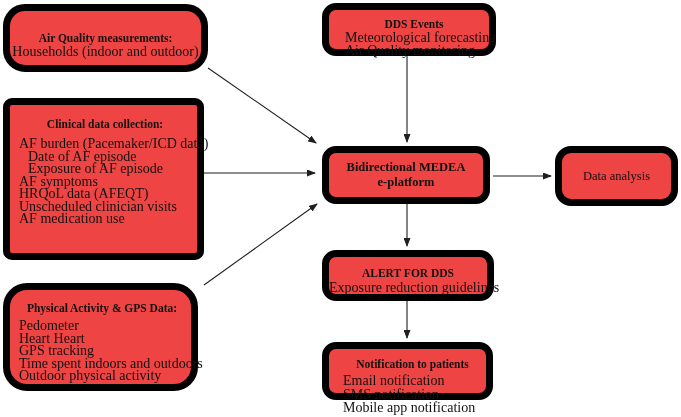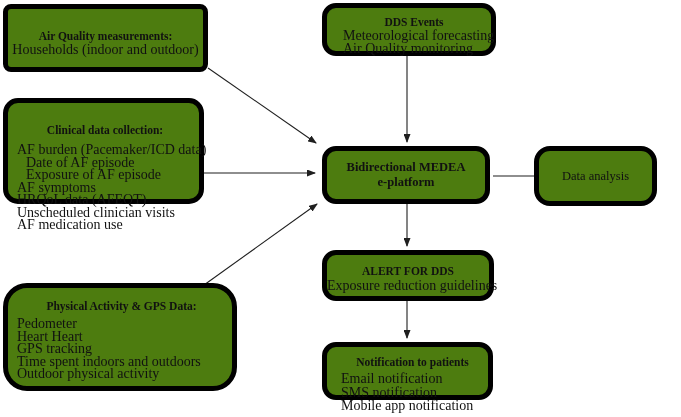--- a/index.html
+++ b/index.html
@@ -13,52 +13,52 @@
     overflow: hidden;
   }
   .arrows {
     position: absolute;
     left: 0; top: 0;
     width: 681px; height: 417px;
     pointer-events: none;
   }
   .box {
     position: absolute;
-    background: #4d7c0f;
-    border: 5px solid #000000;
+    background: #ef4444;
+    border: 7px solid #000000;
     box-sizing: border-box;
   }
   .box .title {
     font-weight: bold;
     text-align: center;
     font-size: 11.5px;
     line-height: 14px;
   }
   .box .line {
     font-size: 14px;
     line-height: 12.5px;
     white-space: nowrap;
   }
   .indent { padding-left: 9px; }
 
   
   .air-box {
     left: 3px; top: 4px; width: 205px; height: 68px;
-    border-radius: 8px; padding-top: 20px;
+    border-radius: 22px; padding-top: 20px;
   }
   .air-box .line { text-align: center; margin-top: 1px; }
 
   .clinical-box {
-    left: 3px; top: 98px; width: 201px; height: 106px;
-    border-radius: 15px; padding: 20px 6px 0 9px;
+    left: 3px; top: 98px; width: 201px; height: 162px;
+    border-radius: 9px; padding: 12px 6px 0 9px;
   }
   .clinical-box .title { margin-bottom: 7px; }
 
   .physical-box {
-    left: 3px; top: 283px; width: 234px; height: 108px;
+    left: 3px; top: 283px; width: 195px; height: 108px;
     border-radius: 24px; padding: 11px 6px 0 9px;
   }
   .physical-box .title { margin-bottom: 5px; }
 
   
   .dds-box {
     left: 322px; top: 3px; width: 174px; height: 53px;
     border-radius: 14px; padding: 7px 6px 0 16px;
   }
   .dds-box .line { line-height: 13px; }
@@ -81,21 +81,21 @@
 
   .notif-box {
     left: 322px; top: 342px; width: 171px; height: 58px;
     border-radius: 14px; padding: 8px 4px 0 14px;
   }
   .notif-box .title { margin-bottom: 3px; }
   .notif-box .line { line-height: 13.6px; }
 
   
   .data-box {
-    left: 534px; top: 146px; width: 123px; height: 60px;
+    left: 555px; top: 146px; width: 123px; height: 60px;
     border-radius: 16px;
     display: flex; align-items: center; justify-content: center;
     font-size: 12.5px;
   }
 </style>
 </head>
 <body>
 
 <div class="canvas">
 

